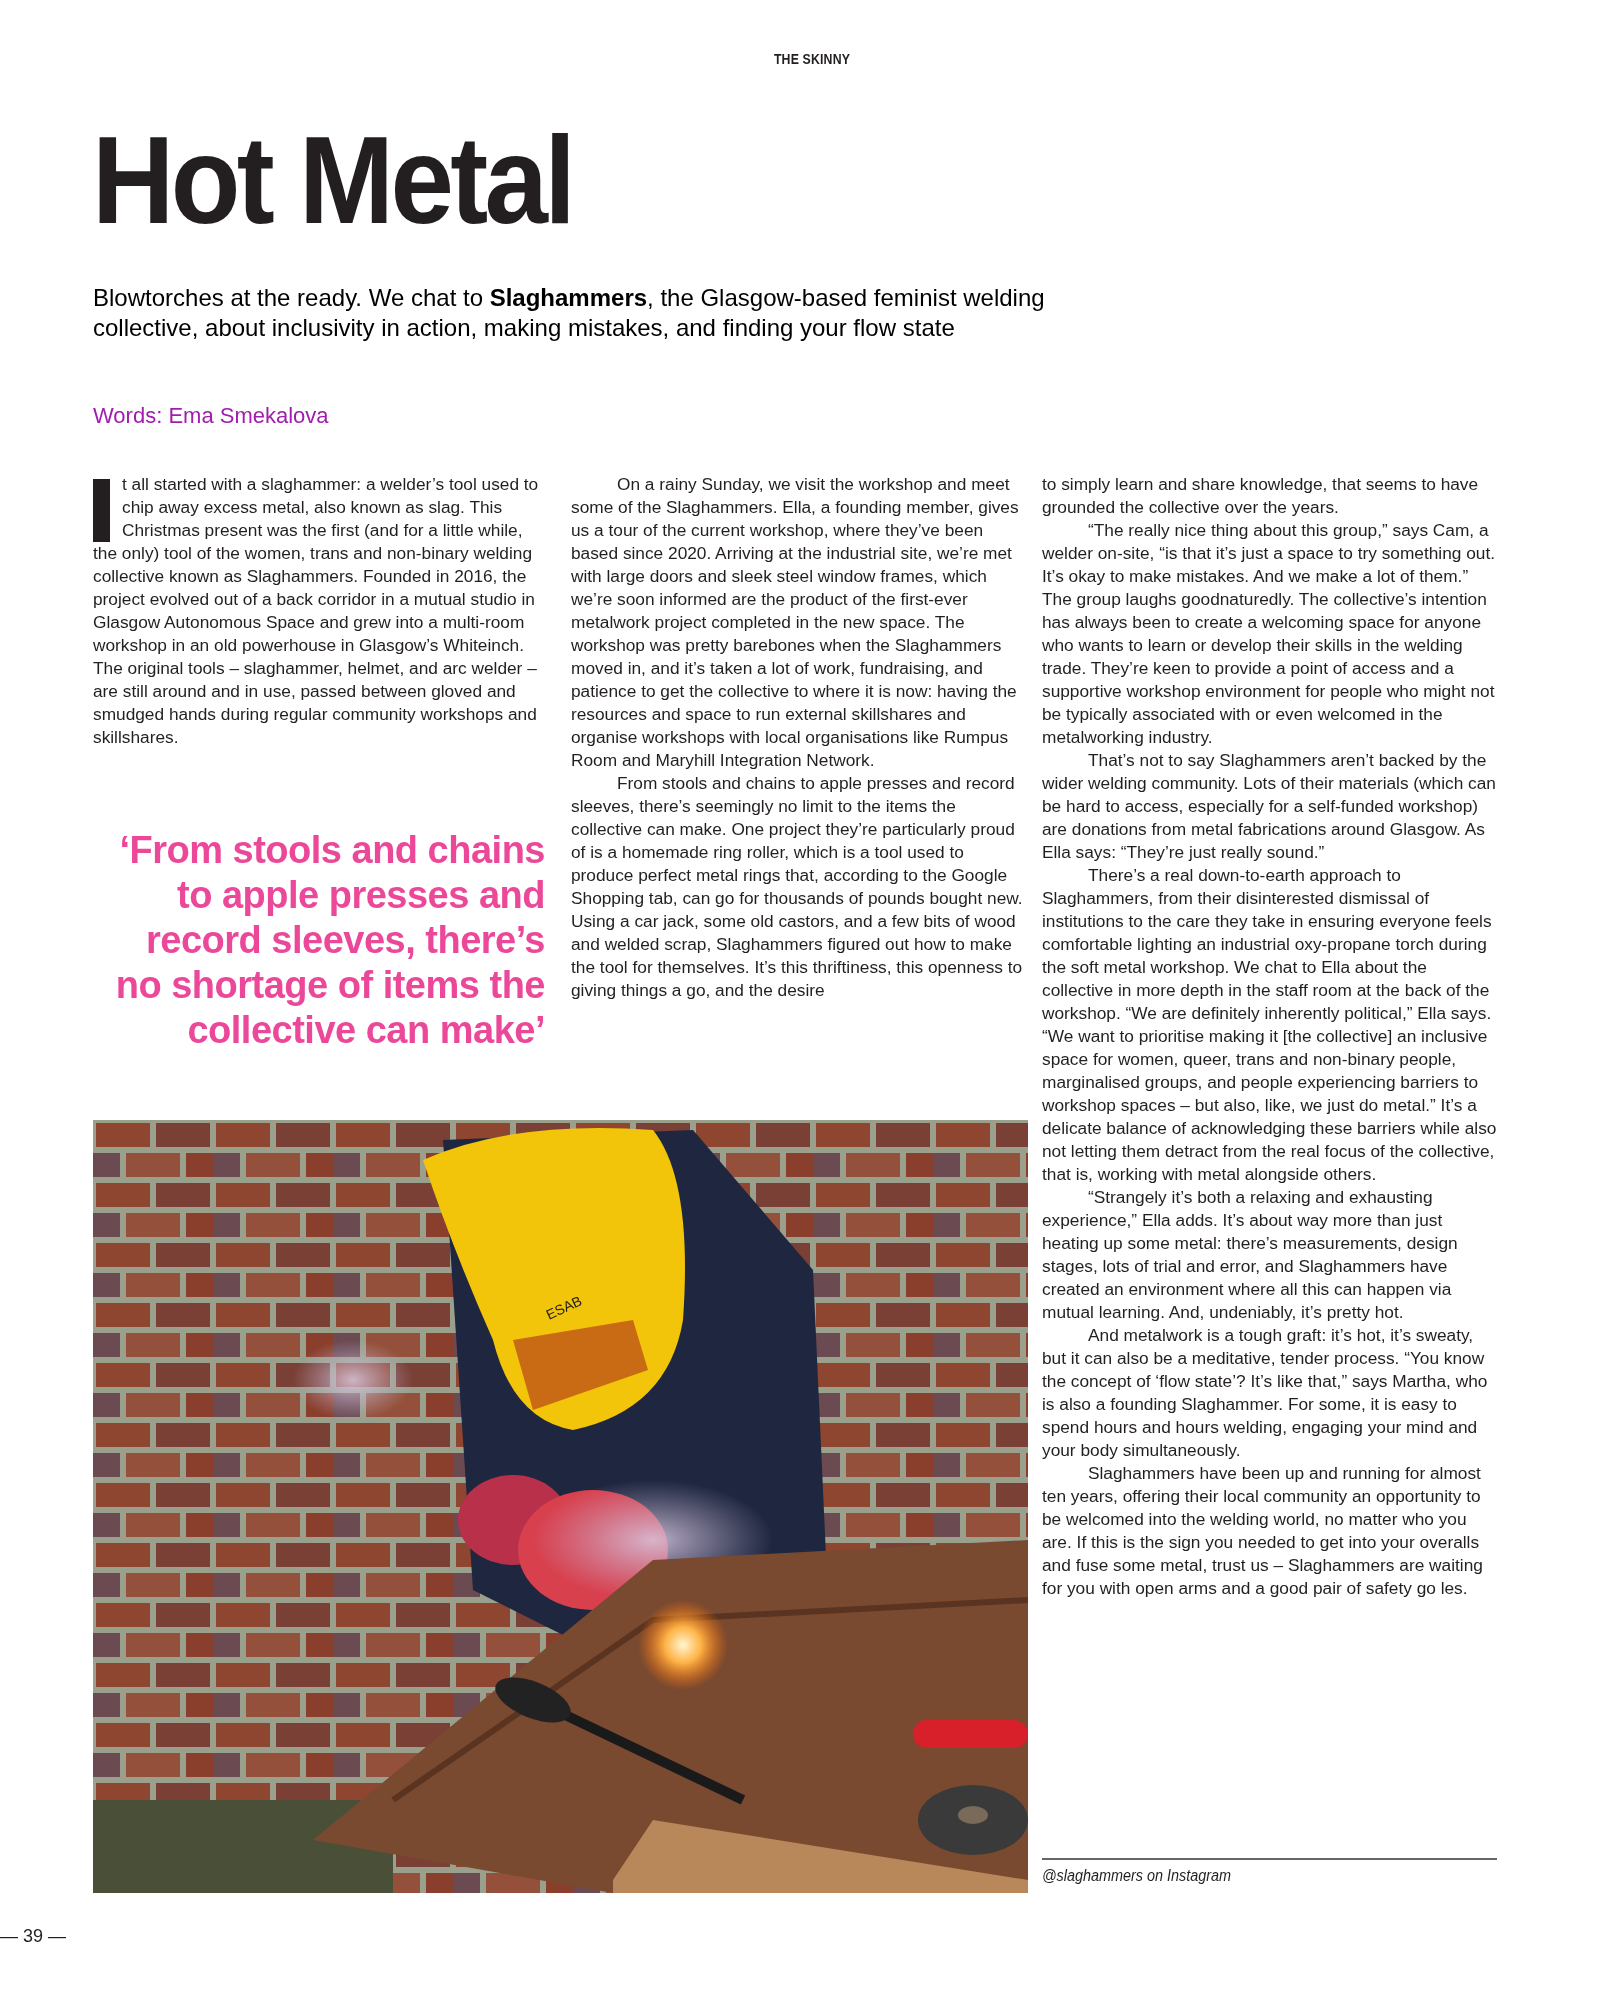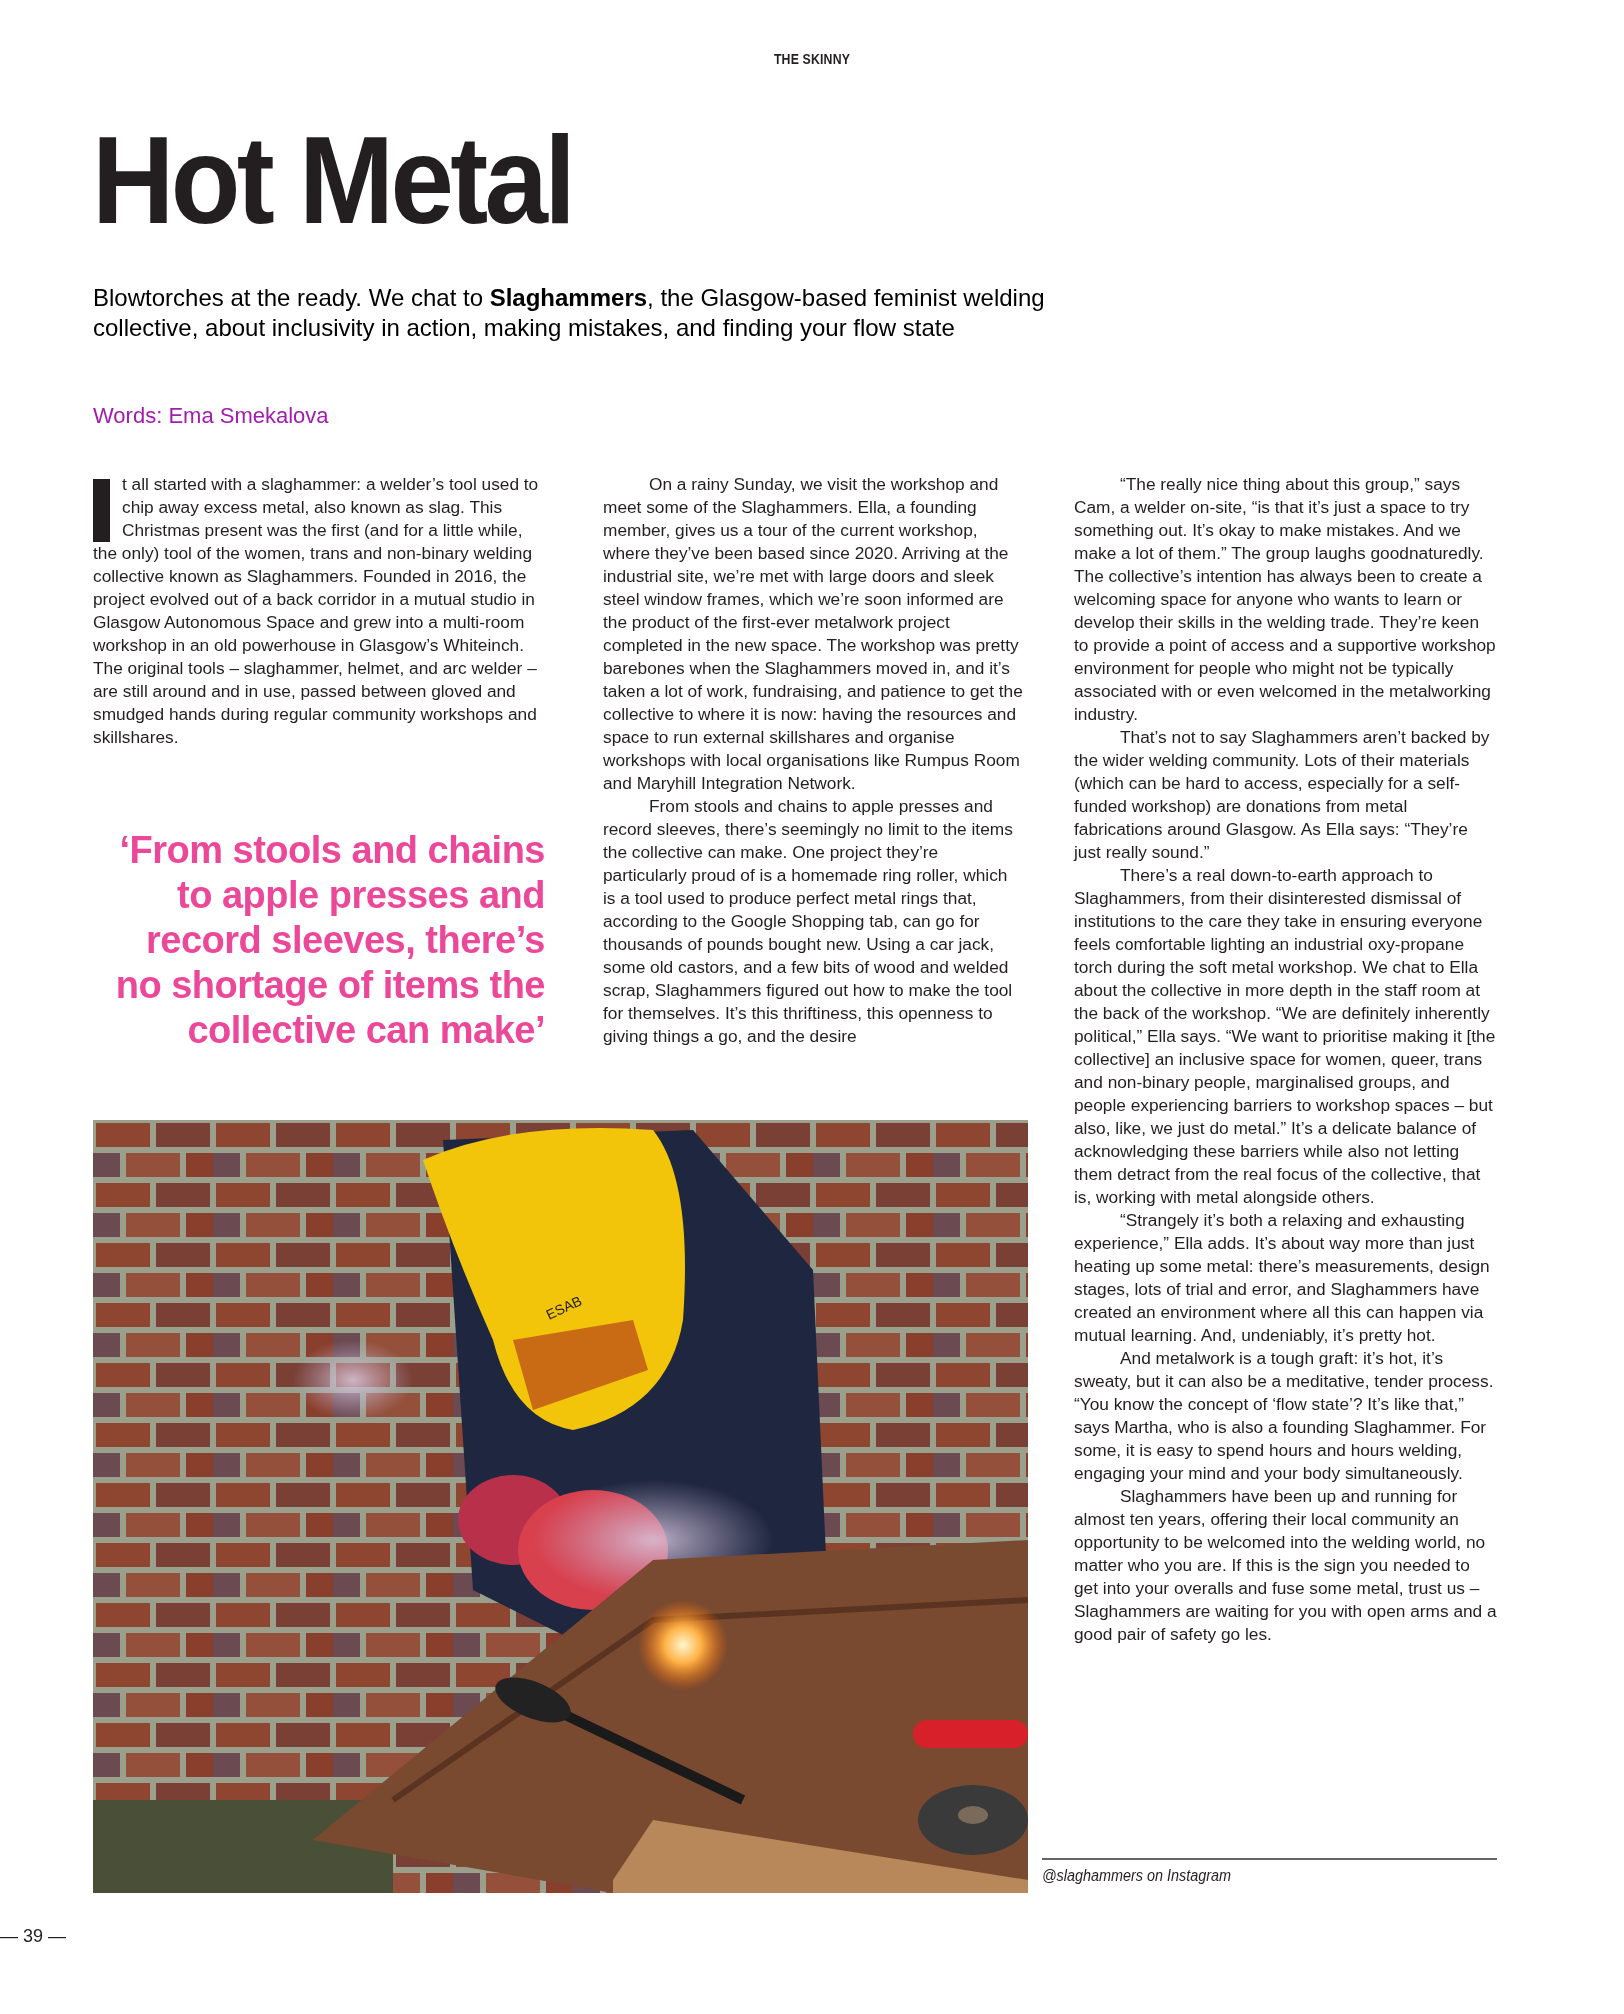--- a/index.html
+++ b/index.html
@@ -19,21 +19,21 @@
   .standfirst b { font-weight: 700; }
 
   .byline { position: absolute; top: 403px; left: 93px; font-size: 22px; line-height: 26px; color: #a21caf; }
 
   .col { position: absolute; top: 473px; font-family: "Liberation Sans", sans-serif;
     font-size: 17.3px; line-height: 23px; color: #231f20; }
   .col1 { left: 93px; width: 452px; }
   .col2 { left: 571px; width: 452px; }
   .col3 { left: 1042px; width: 455px; }
   .col p { margin: 0; }
-  .col p.indent { text-indent: 46px; margin-left: 32px; }
+  .col p.indent { text-indent: 46px; }
 
   .dropcap { float: left; width: 17px; height: 63px; background: #231f20; margin: 6px 12px 0 0; }
 
   .pullquote { position: absolute; top: 828px; left: 93px; width: 452px; text-align: right;
     font-family: "Liberation Sans", sans-serif; font-weight: 700; font-size: 38px; line-height: 45px;
     color: #ec4899; letter-spacing: -0.5px; }
 
   .photo { position: absolute; top: 1120px; left: 93px; width: 935px; height: 773px; overflow: hidden;
     background: #8a4a36; }
   .photo svg { display: block; }
@@ -61,20 +61,21 @@
 </div>
 
 <div class="pullquote">‘From stools and chains to apple presses and record sleeves, there’s no shortage of items the collective can make’</div>
 
 <div class="col col2">
   <p class="indent">On a rainy Sunday, we visit the workshop and meet some of the Slaghammers. Ella, a founding member, gives us a tour of the current workshop, where they’ve been based since 2020. Arriving at the industrial site, we’re met with large doors and sleek steel window frames, which we’re soon informed are the product of the first-ever metalwork project completed in the new space. The workshop was pretty barebones when the Slaghammers moved in, and it’s taken a lot of work, fundraising, and patience to get the collective to where it is now: having the resources and space to run external skillshares and organise workshops with local organisations like Rumpus Room and Maryhill Integration Network.</p>
   <p class="indent">From stools and chains to apple presses and record sleeves, there’s seemingly no limit to the items the collective can make. One project they’re particularly proud of is a homemade ring roller, which is a tool used to produce perfect metal rings that, according to the Google Shopping tab, can go for thousands of pounds bought new. Using a car jack, some old castors, and a few bits of wood and welded scrap, Slaghammers figured out how to make the tool for themselves. It’s this thriftiness, this openness to giving things a go, and the desire</p>
 </div>
 
 <div class="col col3">
+  <p>to simply learn and share knowledge, that seems to have grounded the collective over the years.</p>
   <p class="indent">“The really nice thing about this group,” says Cam, a welder on-site, “is that it’s just a space to try something out. It’s okay to make mistakes. And we make a lot of them.” The group laughs goodnaturedly. The collective’s intention has always been to create a welcoming space for anyone who wants to learn or develop their skills in the welding trade. They’re keen to provide a point of access and a supportive workshop environment for people who might not be typically associated with or even welcomed in the metalworking industry.</p>
   <p class="indent">That’s not to say Slaghammers aren’t backed by the wider welding community. Lots of their materials (which can be hard to access, especially for a self-funded workshop) are donations from metal fabrications around Glasgow. As Ella says: “They’re just really sound.”</p>
   <p class="indent">There’s a real down-to-earth approach to Slaghammers, from their disinterested dismissal of institutions to the care they take in ensuring everyone feels comfortable lighting an industrial oxy-propane torch during the soft metal workshop. We chat to Ella about the collective in more depth in the staff room at the back of the workshop. “We are definitely inherently political,” Ella says. “We want to prioritise making it [the collective] an inclusive space for women, queer, trans and non-binary people, marginalised groups, and people experiencing barriers to workshop spaces – but also, like, we just do metal.” It’s a delicate balance of acknowledging these barriers while also not letting them detract from the real focus of the collective, that is, working with metal alongside others.</p>
   <p class="indent">“Strangely it’s both a relaxing and exhausting experience,” Ella adds. It’s about way more than just heating up some metal: there’s measurements, design stages, lots of trial and error, and Slaghammers have created an environment where all this can happen via mutual learning. And, undeniably, it’s pretty hot.</p>
   <p class="indent">And metalwork is a tough graft: it’s hot, it’s sweaty, but it can also be a meditative, tender process. “You know the concept of ‘flow state’? It’s like that,” says Martha, who is also a founding Slaghammer. For some, it is easy to spend hours and hours welding, engaging your mind and your body simultaneously.</p>
   <p class="indent">Slaghammers have been up and running for almost ten years, offering their local community an opportunity to be welcomed into the welding world, no matter who you are. If this is the sign you needed to get into your overalls and fuse some metal, trust us – Slaghammers are waiting for you with open arms and a good pair of safety go    les.</p>
 </div>
 
 <div class="photo">
   <svg width="935" height="773" viewBox="0 0 935 773" xmlns="http://www.w3.org/2000/svg">

